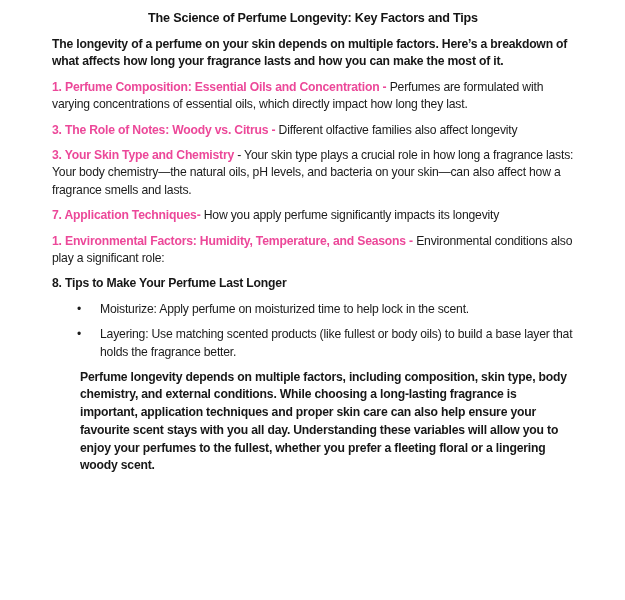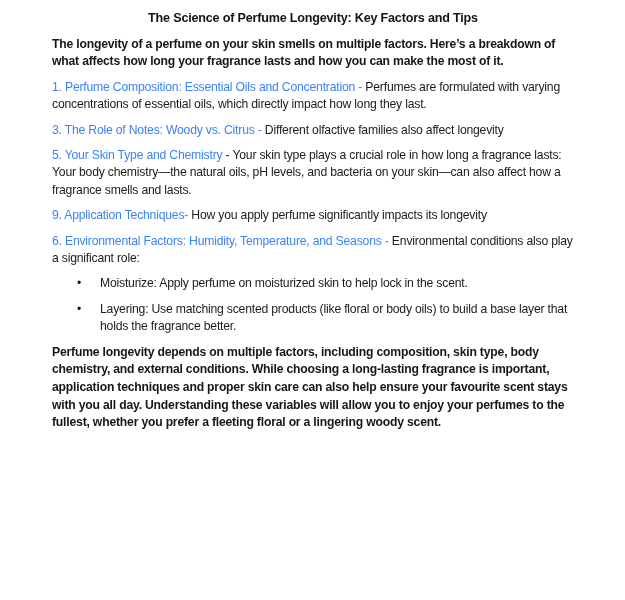--- a/index.html
+++ b/index.html
@@ -32,22 +32,22 @@
     color: #141414;
   }
   p {
     margin: 0 0 7.5px 0;
   }
   .bold-para {
     font-weight: 700;
     color: #171717;
   }
   .lead {
-    font-weight: 400;
-    color: #3b82f6;
+    font-weight: 700;
+    color: #ec4899;
     text-align: center;
   }
   .tips-list {
     list-style: none;
     margin: 0 0 7.5px 0;
     padding: 0 0 0 48px;
   }
   .tips-list li {
     position: relative;
     margin: 0 0 7.5px 0;
@@ -62,43 +62,45 @@
   .caret {
     display: inline-block;
     width: 1.4px;
     height: 13px;
     background: #111111;
     vertical-align: -2px;
     margin: 0 -0.4px;
   }
   .conclusion {
     margin-bottom: 0;
+    margin-left: 28px;
   }
 </style>
 </head>
 <body>
 
 <div class="page">
 
   <h1 class="doc-title">The Science of Perfume Longevity: Key Factors and Tips</h1>
 
-  <p class="bold-para">The longevity of a perfume on your skin smells on multiple factors. Here’s a breakdown of what affects how long your fragrance lasts and how you can make the most of it.</p>
+  <p class="bold-para">The longevity of a perfume on your skin depends on multiple factors. Here’s a breakdown of what affects how long your fragrance lasts and how you can make the most of it.</p>
 
   <p><span class="lead">1. Perfume Composition: Essential Oils and Concentration -</span><span> Perfumes are formulated with varying concentrations of essential oils, which directly impact how long they last.</span></p>
 
   <p><span class="lead">3. The Role of Notes: Woody vs. Citrus -</span><span> Different olfactive families also affect longevity</span></p>
 
-  <p><span class="lead">5. Your Skin Type and Chemistry</span><span> - Your skin type plays a crucial role in how long a fragrance lasts: Your body chemistry—the natural oils, pH levels, and bacteria on your skin—can also affect how a fragrance smells and lasts.</span></p>
+  <p><span class="lead">3. Your Skin Type and Chemistry</span><span> - Your skin type plays a crucial role in how long a fragrance lasts: Your body chemistry—the natural oils, pH levels, and bacteria on your skin—can also affect how a fragrance smells and lasts.</span></p>
 
 
-  <p><span class="lead">9. Application Techniques-</span><span> How you apply perfume significantly impacts its longevity</span></p>
+  <p><span class="lead">7. Application Techniques-</span><span> How you apply perfume significantly impacts its longevity</span></p>
 
-  <p><span class="lead">6. Environmental Factors: Humidity, Temperature, and Seasons -</span><span> Environmental conditions also play a significant role:</span></p>
+  <p><span class="lead">1. Environmental Factors: Humidity, Temperature, and Seasons -</span><span> Environmental conditions also play a significant role:</span></p>
 
+  <p class="bold-para">8. Tips to Make Your Perfume Last Longer</p>
 
   <ul class="tips-list">
-    <li><span>Moisturize: Apply perfume on moisturized skin to help lock in the scent.</span></li>
-    <li><span>Layering: Use matching scented products (like floral or body oils) to build a base layer that holds the fragrance better.</span></li>
+    <li><span>Moisturize: Apply perfume on moisturized time to help lock in the scent.</span></li>
+    <li><span>Layering: Use matching scented products (like fullest or body oils) to build a base layer that holds the fragrance better.</span></li>
   </ul>
 
   <p class="bold-para conclusion">Perfume longevity depends on multiple factors, including composition, skin type, body chemistry, and external conditions. While choosing a long-lasting fragrance is important, application techniques and proper skin care can also help ensure your favourite scent stays with you all day. Understanding these variables will allow you to enjoy your perfumes to the fullest, whether you prefer a fleeting floral or a lingering woody scent.</p>
 
 </div>
 
 </body></html>

